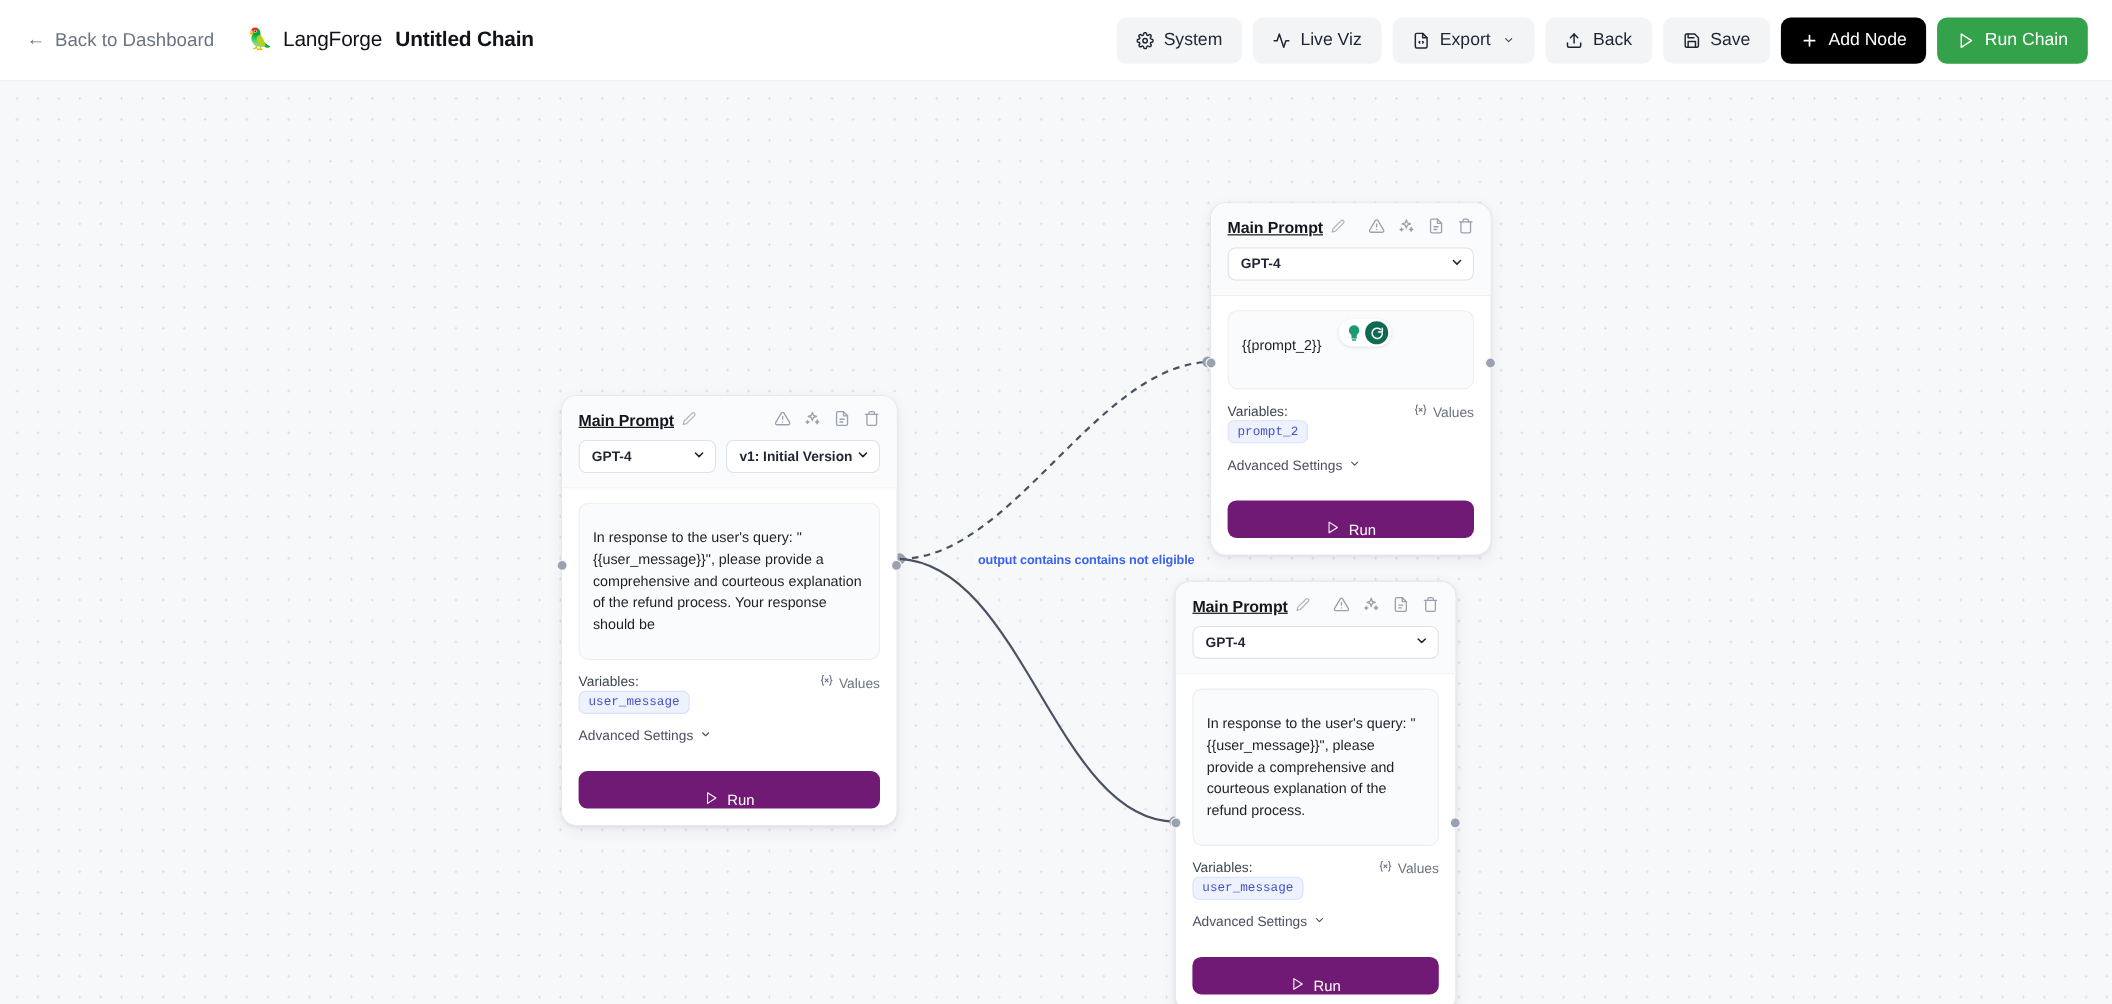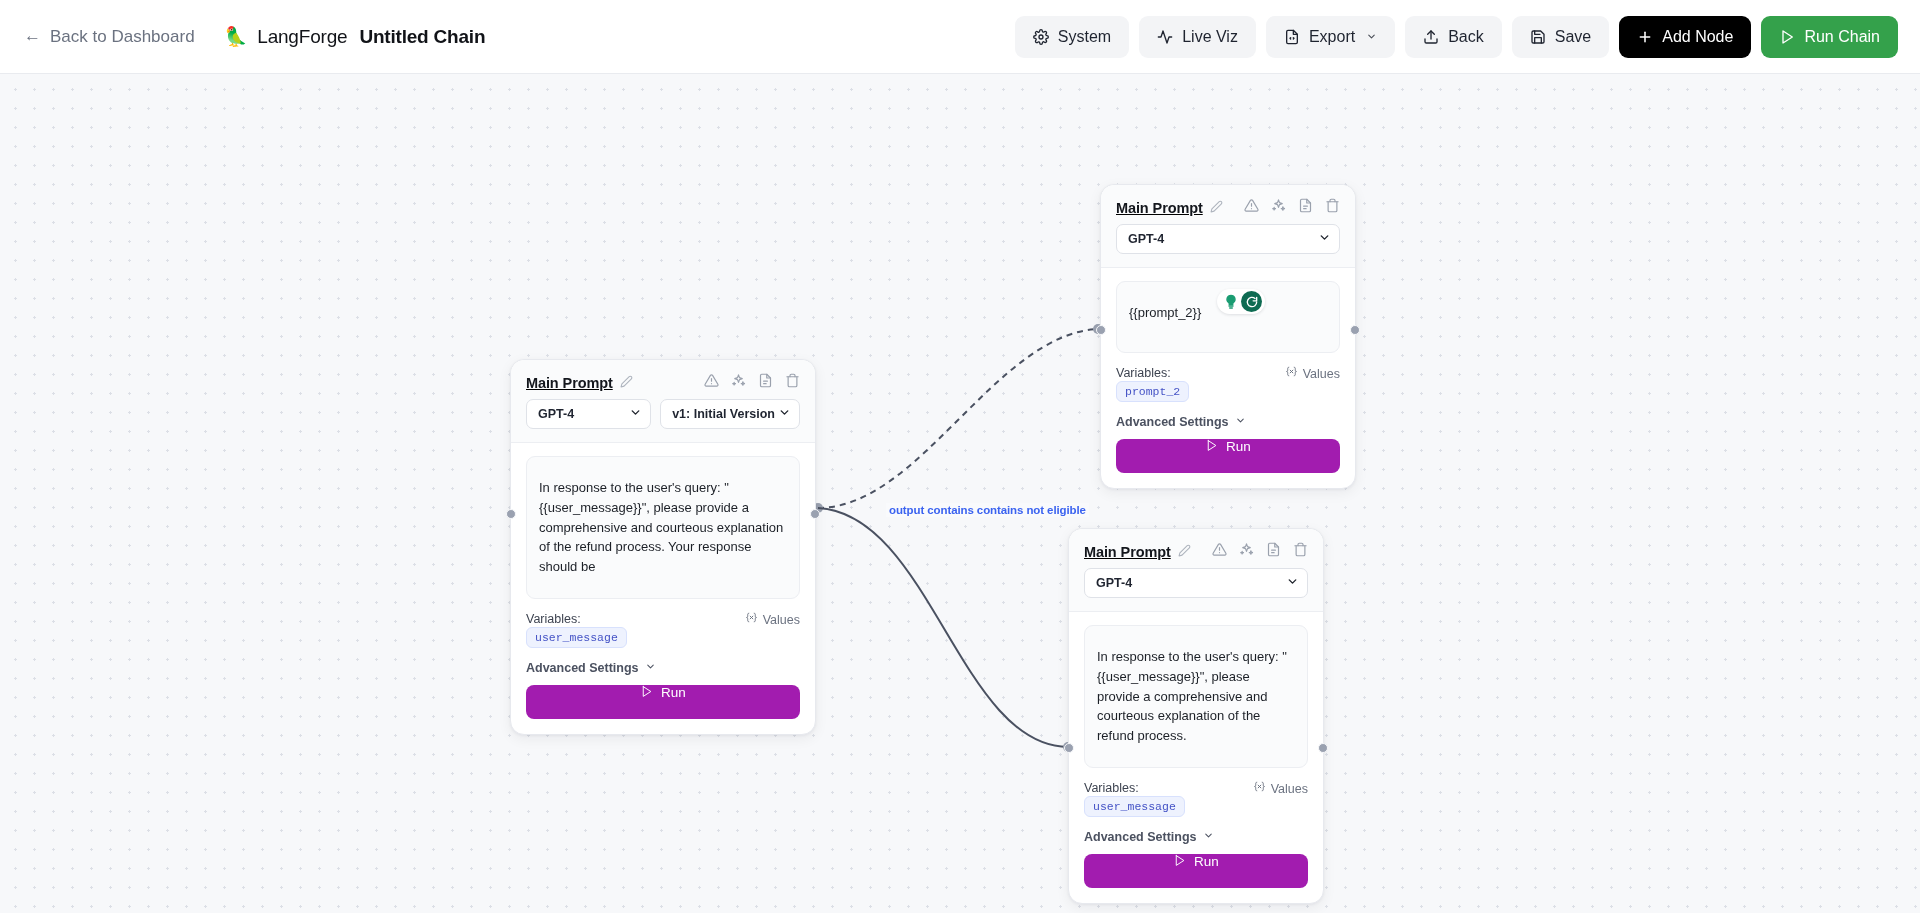--- a/index.html
+++ b/index.html
@@ -213,33 +213,32 @@
     font-family: "Liberation Mono", monospace;
     cursor: pointer;
   }
 
   .adv {
     margin-top: 13px;
     display: flex; gap: 6px;
     font-size: 12.5px;
     color: #4b5160;
     cursor: pointer;
-    font-weight: bold;
   }
 
   .run-btn {
-    margin-top: 10px;
+    margin-top: 25px;
     width: 100%;
     height: 34px;
-    background: #a21caf;
+    background: #701a75;
     color: #ffffff;
     border: none;
     border-radius: 8px;
     font-size: 13.5px;
-    display: flex; align-items: flex-start; justify-content: center; gap: 8px;
+    display: flex; align-items: flex-end; justify-content: center; gap: 8px;
     cursor: pointer;
     font-family: "Liberation Sans", sans-serif;
   }
 
   .handle {
     position: absolute;
     width: 10px; height: 10px;
     border-radius: 50%;
     background: #9aa1b0;
     border: 1px solid #f7f8fa;

